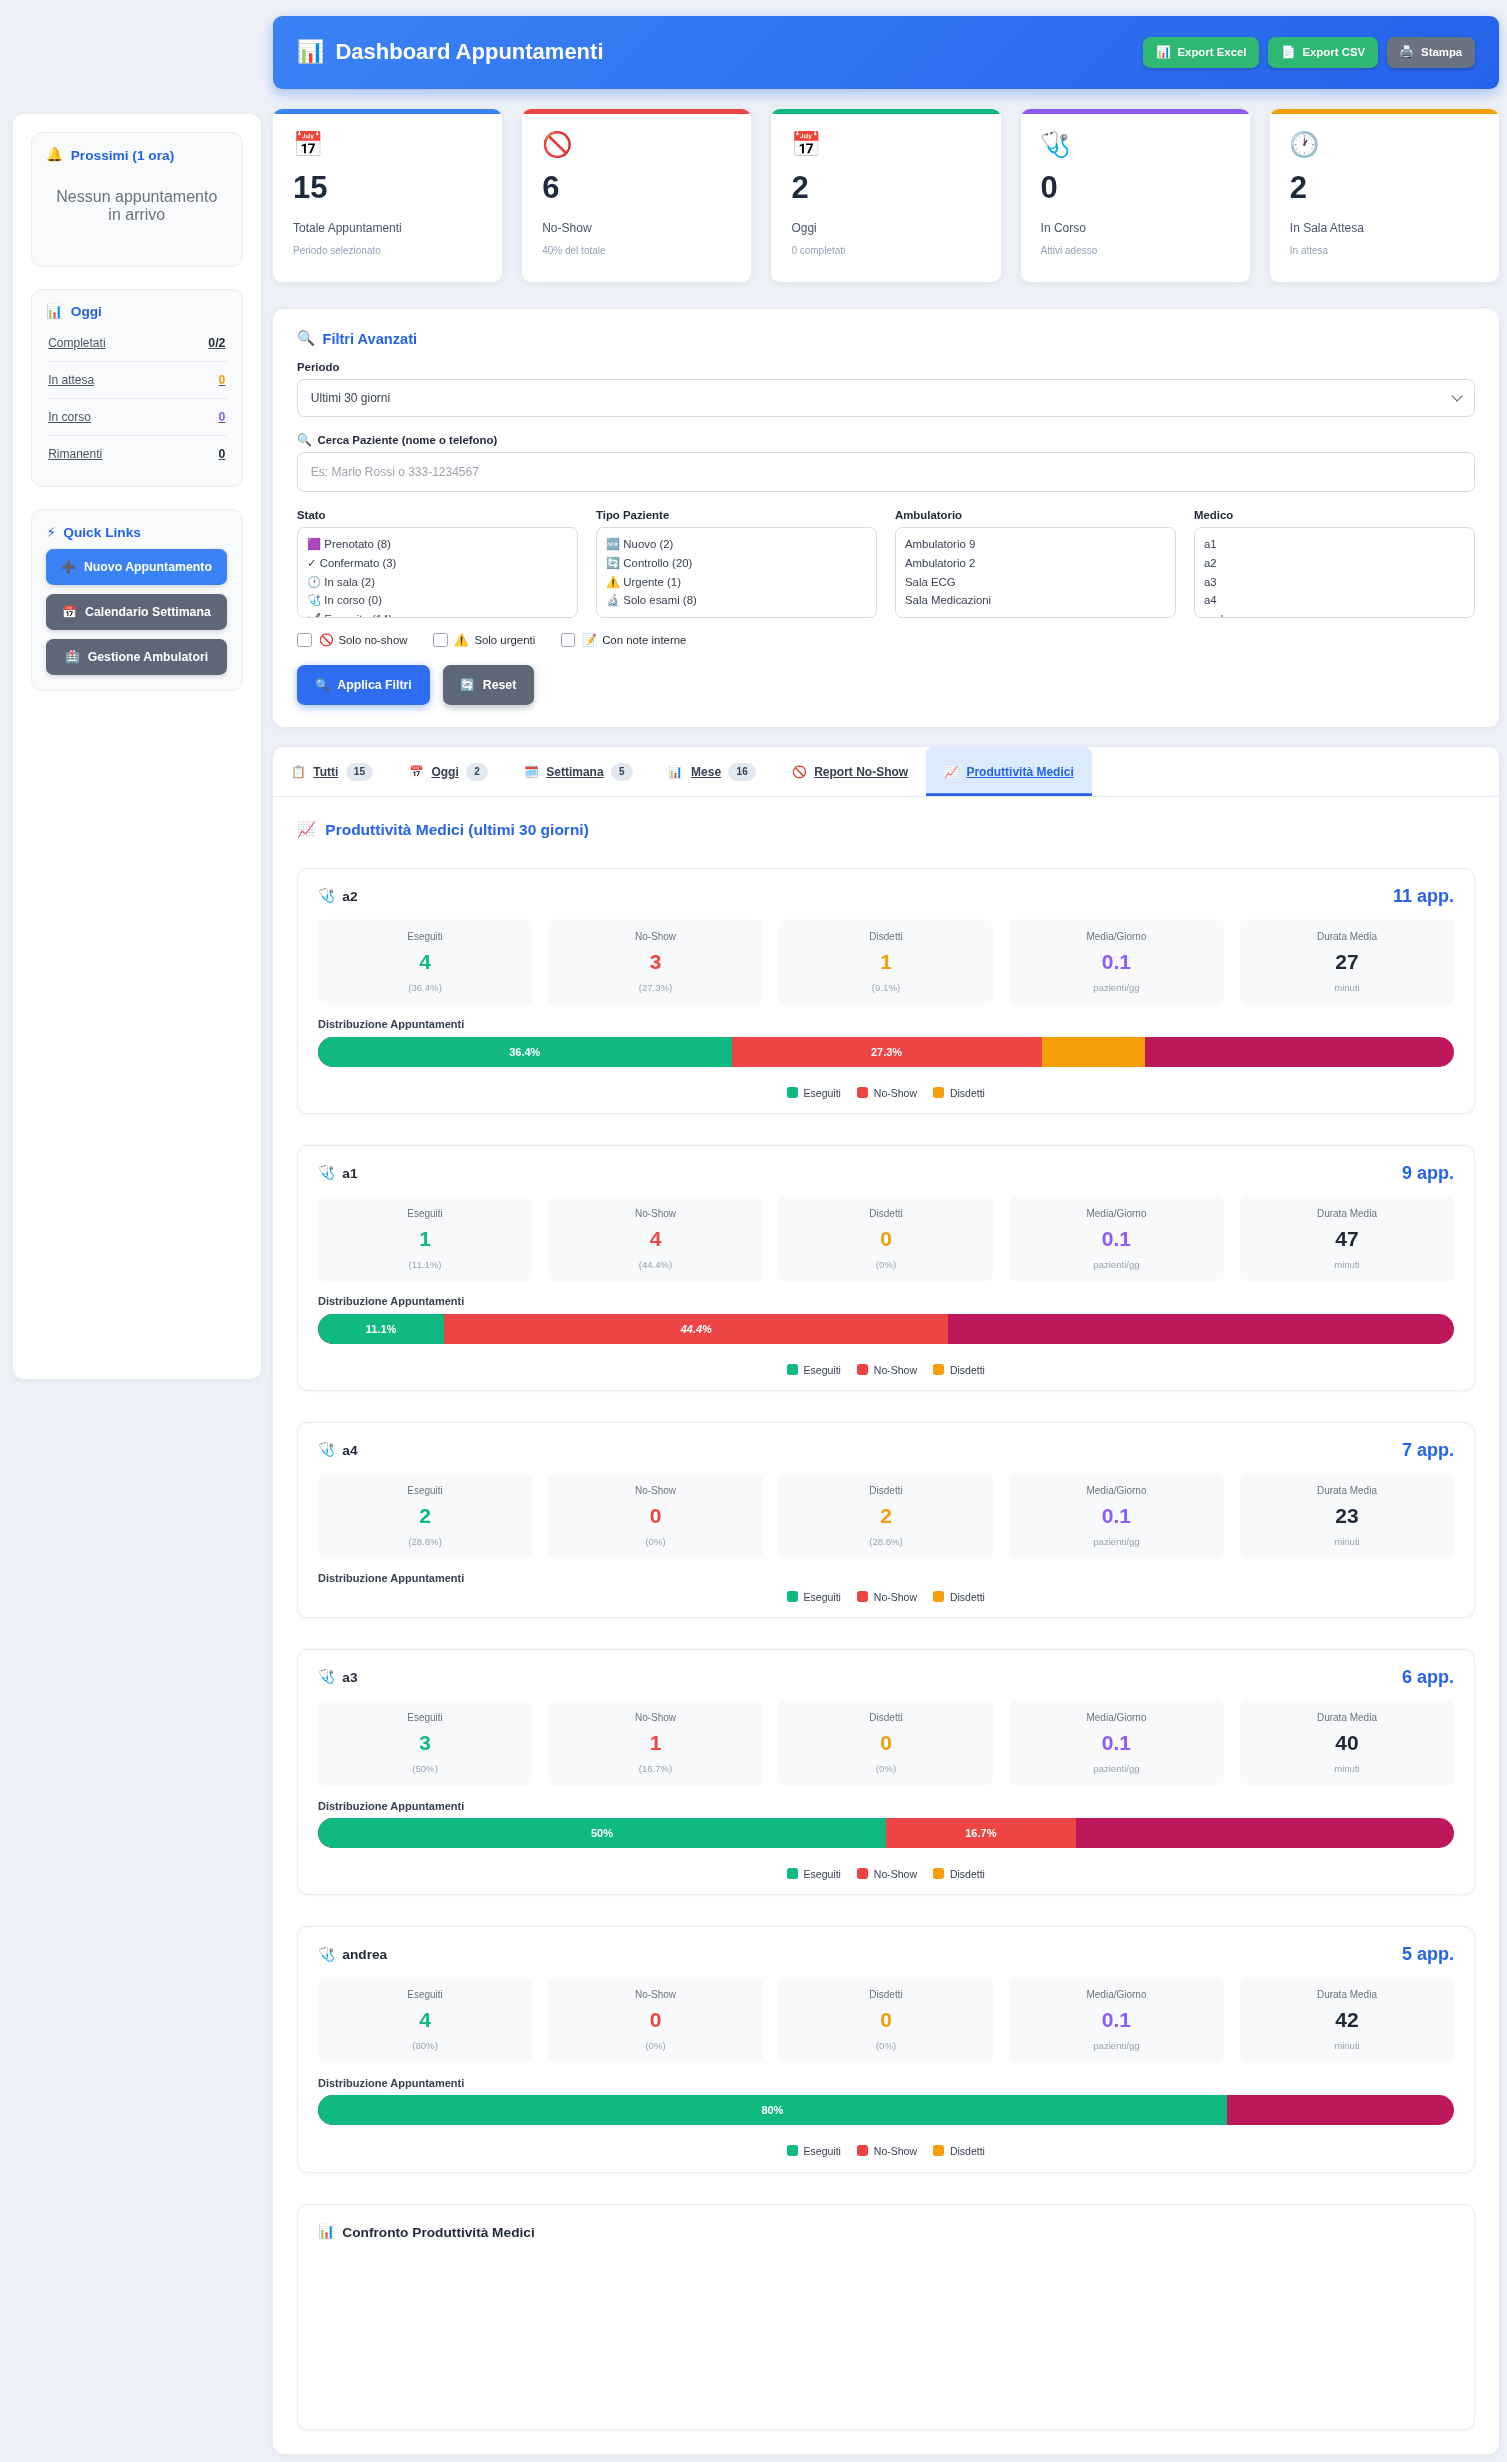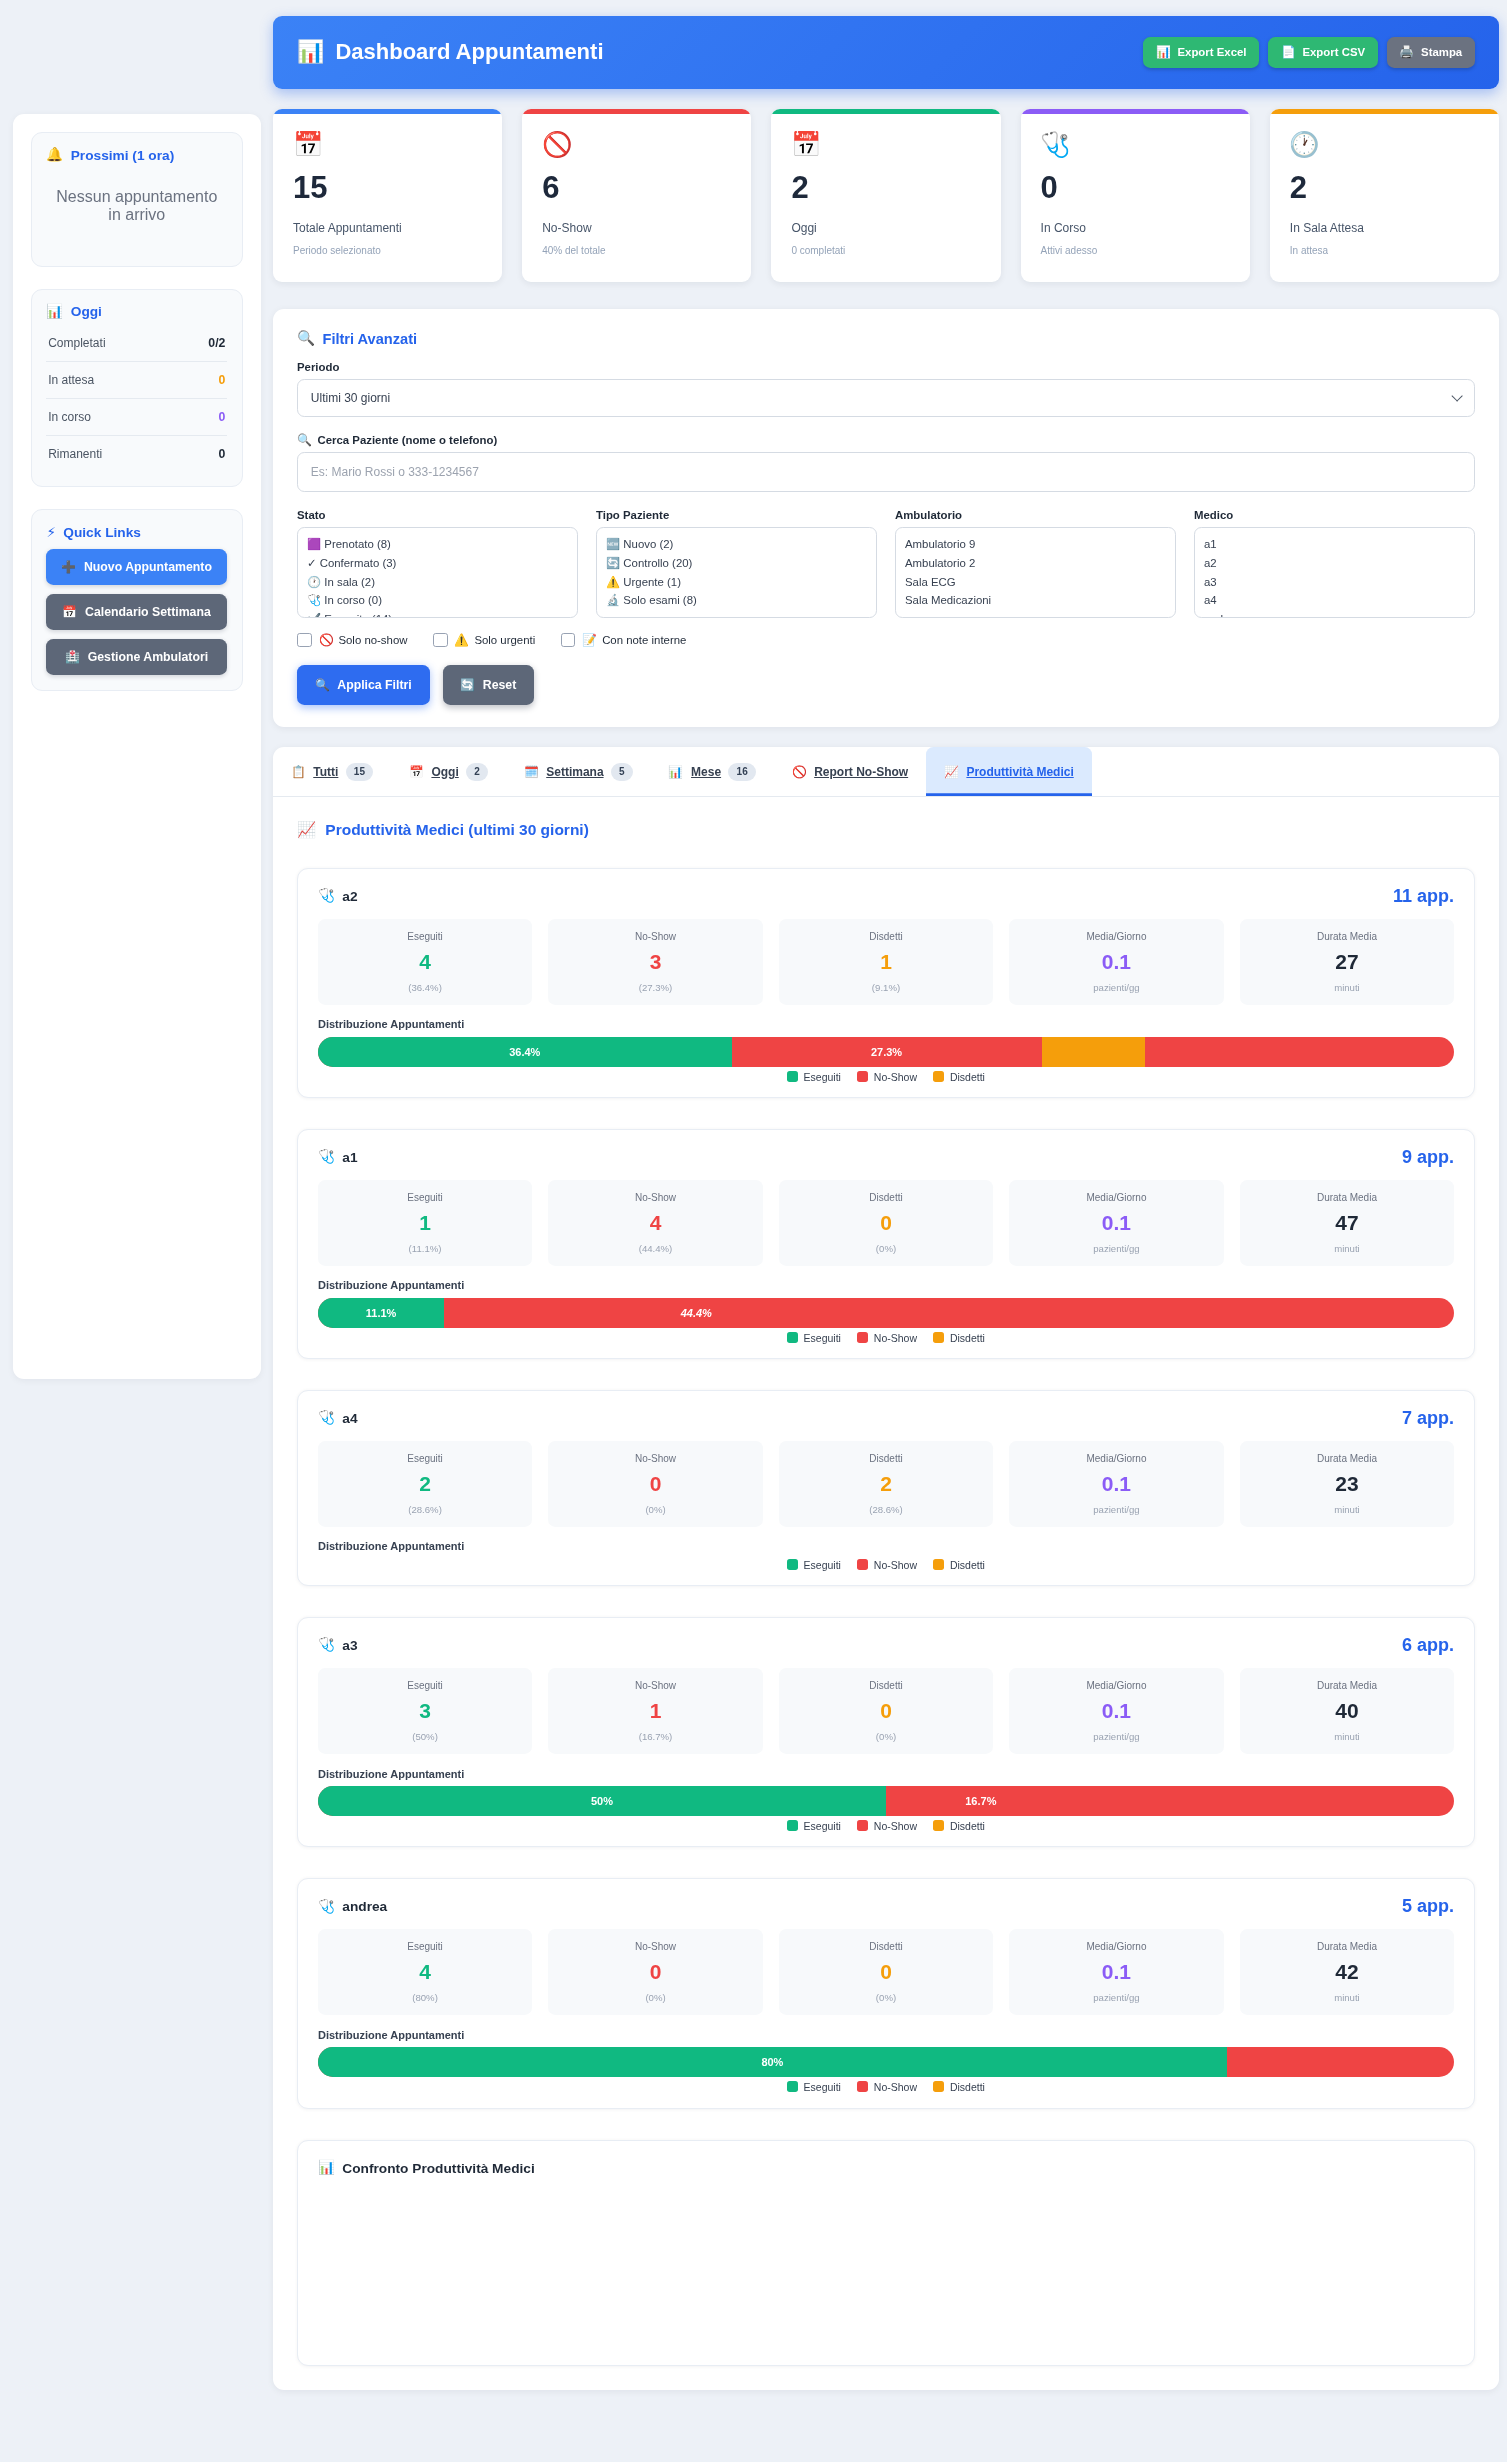--- a/index.html
+++ b/index.html
@@ -19,21 +19,21 @@
   .sidebar {
     position: absolute; left: 12.8px; top: 114px; width: 248px; height: 1265px;
     background: #ffffff; border-radius: 11px;
     box-shadow: 0 1.8px 7.3px rgba(15,23,42,.05);
     padding: 18px; display: flex; flex-direction: column; gap: 22px;
   }
   .side-card { background: #f8fafc; border: 0.9px solid #e8edf4; border-radius: 11px; padding: 14.6px; }
   .side-title { display: flex; align-items: center; gap: 7.3px; color: #2563eb; font-weight: 700; font-size: 13.7px; }
   .prossimi-empty { text-align: center; color: #6b7280; font-size: 16px; margin: 25.5px 3.6px 27px; }
   .oggi-rows { margin-top: 5.5px; }
-  .oggi-row { display: flex; justify-content: space-between; align-items: flex-end; padding: 11px 1.8px; border-bottom: 0.9px solid #e5eaf0; font-size: 12px; color: #4b5563; }
+  .oggi-row { display: flex; justify-content: space-between; align-items: flex-end; padding: 11px 1.8px; border-bottom: 0.9px solid #e5eaf0; font-size: 12px; color: #4b5563; text-decoration: underline; }
   .oggi-row:last-child { border-bottom: none; }
   .oggi-value { font-weight: 700; font-size: 12.3px; }
   .quick-btn { width: 100%; height: 36px; border: none; border-radius: 7.3px; color: #fff; font-weight: 700;
     font-size: 12.3px; display: flex; align-items: center; justify-content: center; gap: 7.3px; margin-top: 9px;
     cursor: pointer; box-shadow: 0 1.8px 4.6px rgba(15,23,42,.15); font-family: inherit; }
 
   
   .main { position: absolute; left: 273px; top: 15.5px; width: 1226px; }
 
   .app-header {
@@ -105,21 +105,21 @@
   .doc-name { display: flex; align-items: center; gap: 7.3px; font-size: 13.7px; font-weight: 700; color: #1f2937; }
   .doc-apps { font-size: 18px; font-weight: 700; color: #2563eb; }
   .doc-stats { display: grid; grid-template-columns: repeat(5, 1fr); gap: 16.4px; margin-bottom: 13.7px; }
   .doc-box { background: #f7f9fb; border-radius: 7.3px; height: 86px; padding: 12px 7.3px; text-align: center;
     display: flex; flex-direction: column; justify-content: space-between; }
   .doc-box-label { font-size: 10px; color: #6b7280; }
   .doc-box-value { font-size: 21px; font-weight: 700; line-height: 1; }
   .vg { color: #10b981; } .vr { color: #ef4444; } .vo { color: #f59e0b; } .vp { color: #8b5cf6; } .vd { color: #1f2937; }
   .doc-box-sub { font-size: 9.6px; color: #9aa3b2; }
   .dist-label { font-size: 11px; font-weight: 700; color: #374151; margin-bottom: 6.4px; }
-  .bar { height: 30px; background: #ef4444; border-radius: 15.5px; overflow: hidden; display: flex; margin-bottom: 4px; }
+  .bar { height: 30px; background: #be185d; border-radius: 15.5px; overflow: hidden; display: flex; margin-bottom: 20px; }
   .seg { height: 100%; display: flex; align-items: center; justify-content: center; color: #fff;
     font-size: 11px; font-weight: 700; overflow: hidden; white-space: nowrap; }
   .seg.g { background: #10b981; } .seg.r { background: #ef4444; } .seg.o { background: #f59e0b; }
   .legend { display: flex; justify-content: center; gap: 16.4px; }
   .legend-item { display: flex; align-items: center; gap: 5.5px; font-size: 10.5px; color: #374151; }
   .legend-swatch { width: 11px; height: 11px; border-radius: 2.7px; }
 
   
   .confronto-card { margin: 3.6px 24px 0; border: 0.9px solid #e8edf4; border-radius: 11px; height: 226px;
     padding: 20px; background: #fff; box-shadow: 0 0.9px 3.6px rgba(15,23,42,.05); }

